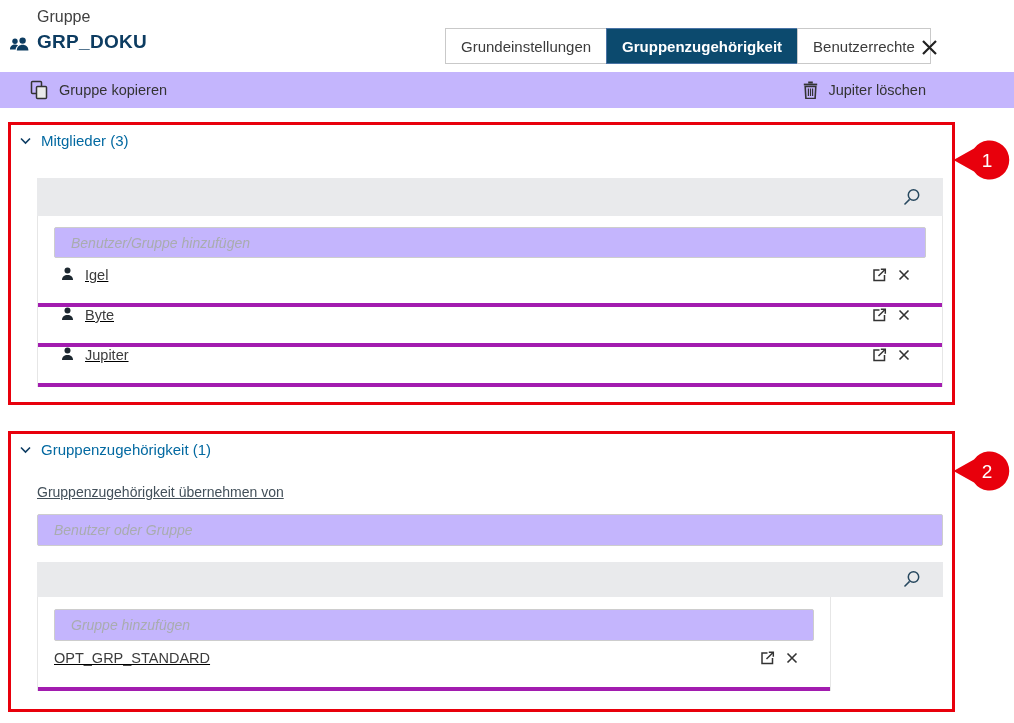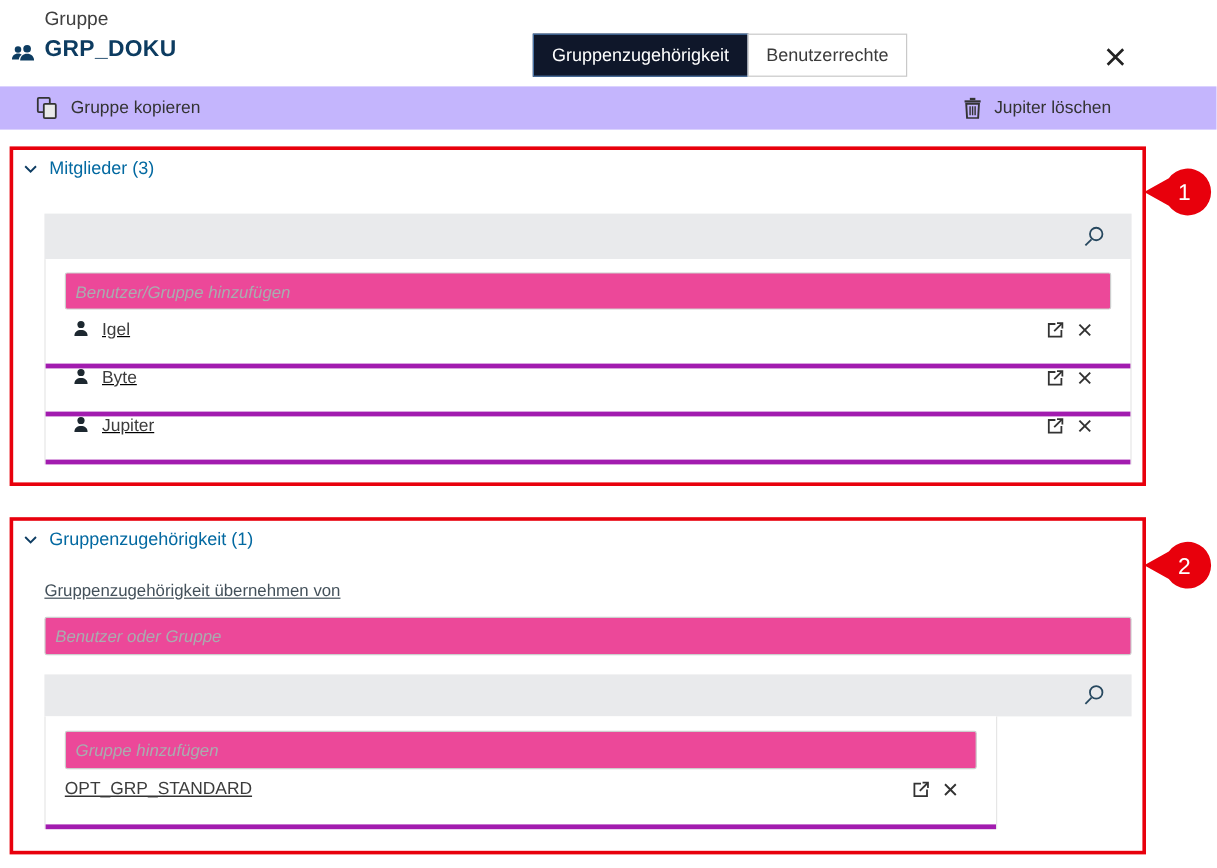--- a/index.html
+++ b/index.html
@@ -9,21 +9,21 @@
 
   
   #kicker{left:37px;top:8px;font-size:16px;color:#404040;}
   #group-icon{left:9px;top:36px;}
   #title{left:37px;top:31px;font-size:19px;font-weight:bold;color:#0d3c61;letter-spacing:.3px;}
   #tabs{left:445px;top:28px;display:flex;height:36px;}
   .tab{display:flex;align-items:center;justify-content:center;padding:0 15px;border:1px solid #c9c9c9;
        background:#fff;color:#3b3b3b;font-size:15px;margin-left:-1px;box-sizing:border-box;cursor:pointer;
        font-family:inherit;white-space:nowrap;}
   .tab.first{margin-left:0;}
-  .tab.active{background:#0f172a;border-color:#4973a5;color:#fff;}
+  .tab.active{background:#0c4a6e;border-color:#4973a5;color:#fff;font-weight:bold;}
   #close-btn{left:915px;top:33px;width:28px;height:28px;display:flex;align-items:center;justify-content:center;
        background:none;border:none;cursor:pointer;padding:0;}
 
   
   #toolbar{left:0;top:72px;width:1014px;height:36px;background:#c4b5fd;display:flex;align-items:center;
        justify-content:space-between;padding:0 88px 0 30px;box-sizing:border-box;}
   .tool-btn{display:flex;align-items:center;gap:10px;font-size:14.5px;color:#333;background:none;border:none;
        cursor:pointer;padding:0;font-family:inherit;}
 
   
@@ -43,21 +43,21 @@
   #bar1{left:37px;top:178px;width:906px;height:38px;}
   #bar2{left:37px;top:562px;width:906px;height:35px;}
   .search-btn{background:none;border:none;padding:0;cursor:pointer;display:flex;}
 
   
   .panel-body{background:#fff;border-left:1px solid #e6e6e6;border-right:1px solid #e6e6e6;box-sizing:border-box;}
   #body1{left:37px;top:216px;width:906px;}
   #body2{left:37px;top:597px;width:794px;}
   .input-wrap{padding:11px 16px 9px;}
   input.text{width:100%;height:31px;box-sizing:border-box;border:1px solid #cdcdcd;border-radius:2px;
-       padding:0 8px;font-size:14px;font-family:inherit;color:#333;background:#ec4899;outline:none;}
+       padding:0 16px;font-size:14px;font-family:inherit;color:#333;background:#c4b5fd;outline:none;}
   input.text::placeholder{color:#a9acaf;font-style:italic;}
 
   .row{height:40px;display:flex;align-items:flex-start;padding:0 32px 0 23px;border-bottom:4px solid #a21caf;box-sizing:border-box;text-decoration:underline;}
   .row-name{font-size:14.5px;color:#3c3c3c;margin-left:11px;flex:1;}
   .row-name.noicon{margin-left:-7px;}
   .row-actions{display:flex;align-items:center;gap:11px;}
   .icon-btn{background:none;border:none;padding:0;cursor:pointer;display:flex;align-items:center;}
 
   
   #sec2-label{left:37px;top:484px;font-size:14px;color:#43505a;text-decoration:underline;}
@@ -81,20 +81,21 @@
         <path d="M1 13.5c0-3.1 2.2-4.9 5-4.9 1.2 0 2.3.3 3.1 1-1.5 1-2.4 2.5-2.4 3.9H1z"></path>
         <circle cx="13.6" cy="4.6" r="3.2"></circle>
         <path d="M7.8 14.5c0-3.6 2.6-5.7 5.8-5.7s5.8 2.1 5.8 5.7H7.8z"></path>
       </g>
     </svg>
   </span>
 
   <div class="abs" id="title">GRP_DOKU</div>
 
   <div class="abs" id="tabs">
+    <button class="tab first">Grundeinstellungen</button>
     <button class="tab active">Gruppenzugehörigkeit</button>
     <button class="tab">Benutzerrechte</button>
   </div>
 
   <button class="abs" id="close-btn">
     <span style="display:flex;">
       <svg width="17" height="17" viewBox="0 0 17 17">
         <path d="M2 2 L15 15 M15 2 L2 15" stroke="#222" stroke-width="2.2" fill="none"></path>
       </svg>
     </span>

